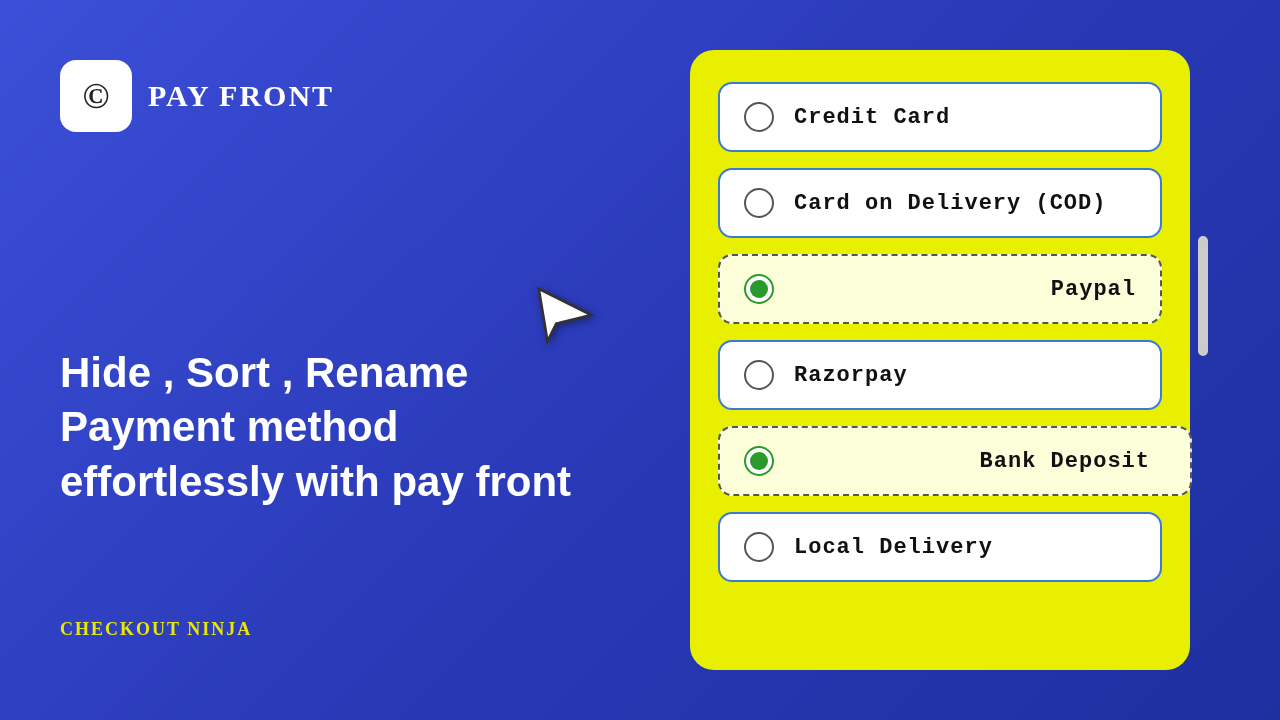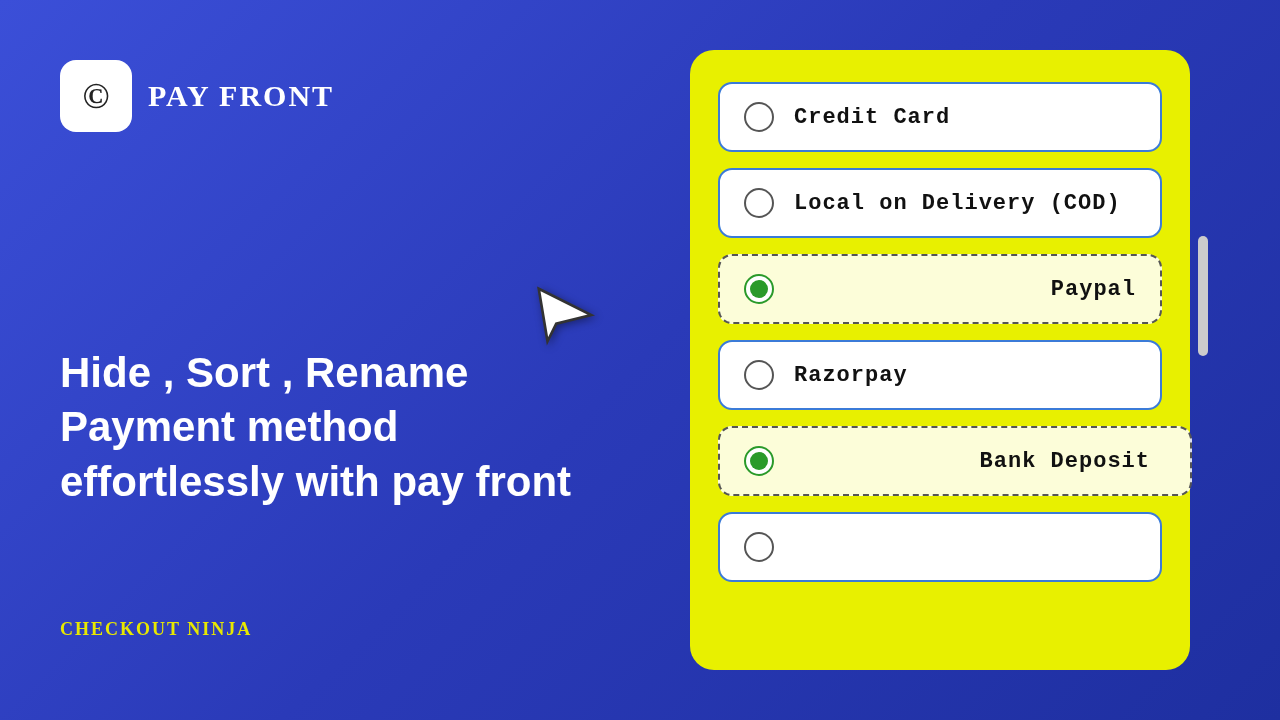--- a/index.html
+++ b/index.html
@@ -209,21 +209,21 @@
 
     <div class="payment-option">
       <div class="radio-circle">
       </div>
       <span>Credit Card</span>
     </div>
 
     <div class="payment-option">
       <div class="radio-circle">
       </div>
-      <span>Local on Delivery (COD)</span>
+      <span>Card on Delivery (COD)</span>
     </div>
 
     <div class="payment-option dashed">
       <div class="radio-circle selected">
         <div class="radio-inner"></div>
       </div>
       <span>Paypal</span>
     </div>
 
     <div class="payment-option">
@@ -235,17 +235,18 @@
     <div class="payment-option dashed partial">
       <div class="radio-circle selected">
         <div class="radio-inner"></div>
       </div>
       <span>Bank Deposit</span>
     </div>
 
     <div class="payment-option">
       <div class="radio-circle">
       </div>
+      <span>Local Delivery</span>
     </div>
 
     <div class="scrollbar-hint"></div>
   </div>
 </div>
 
 </body></html>

